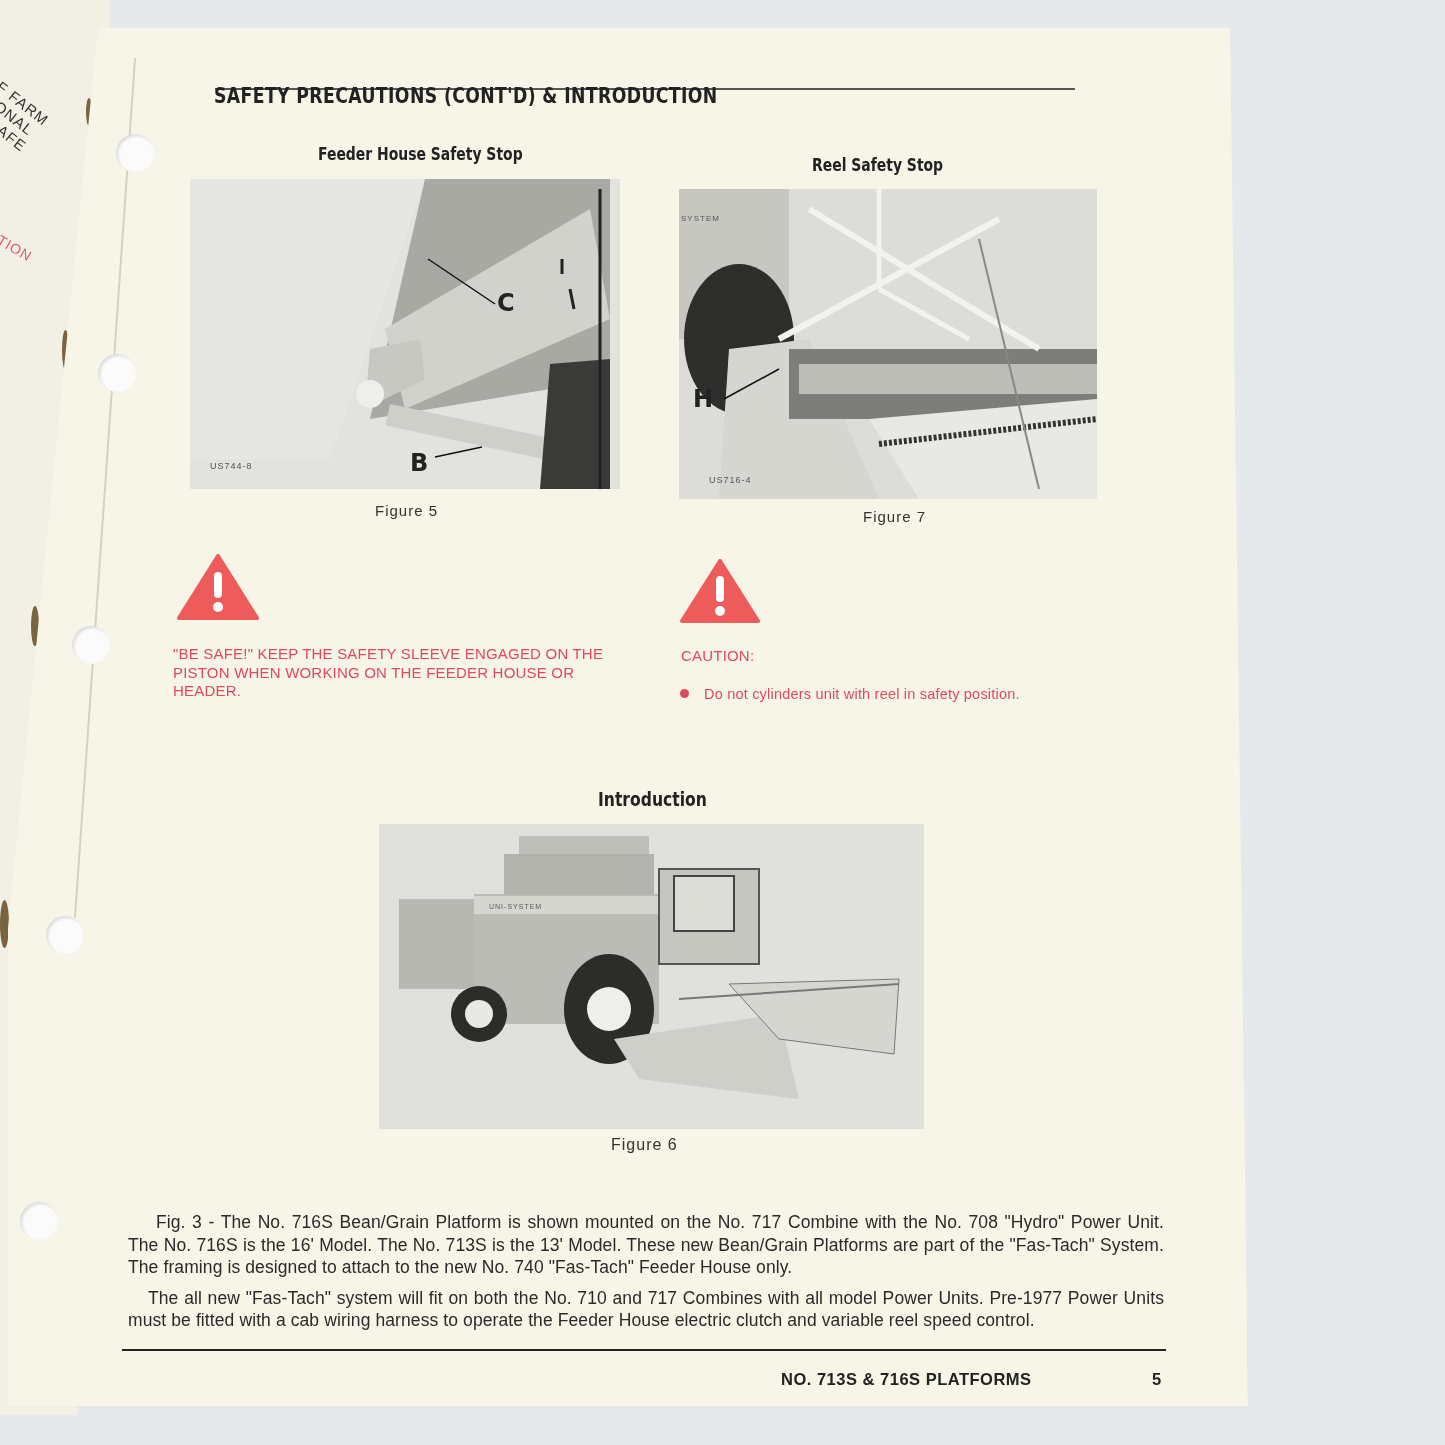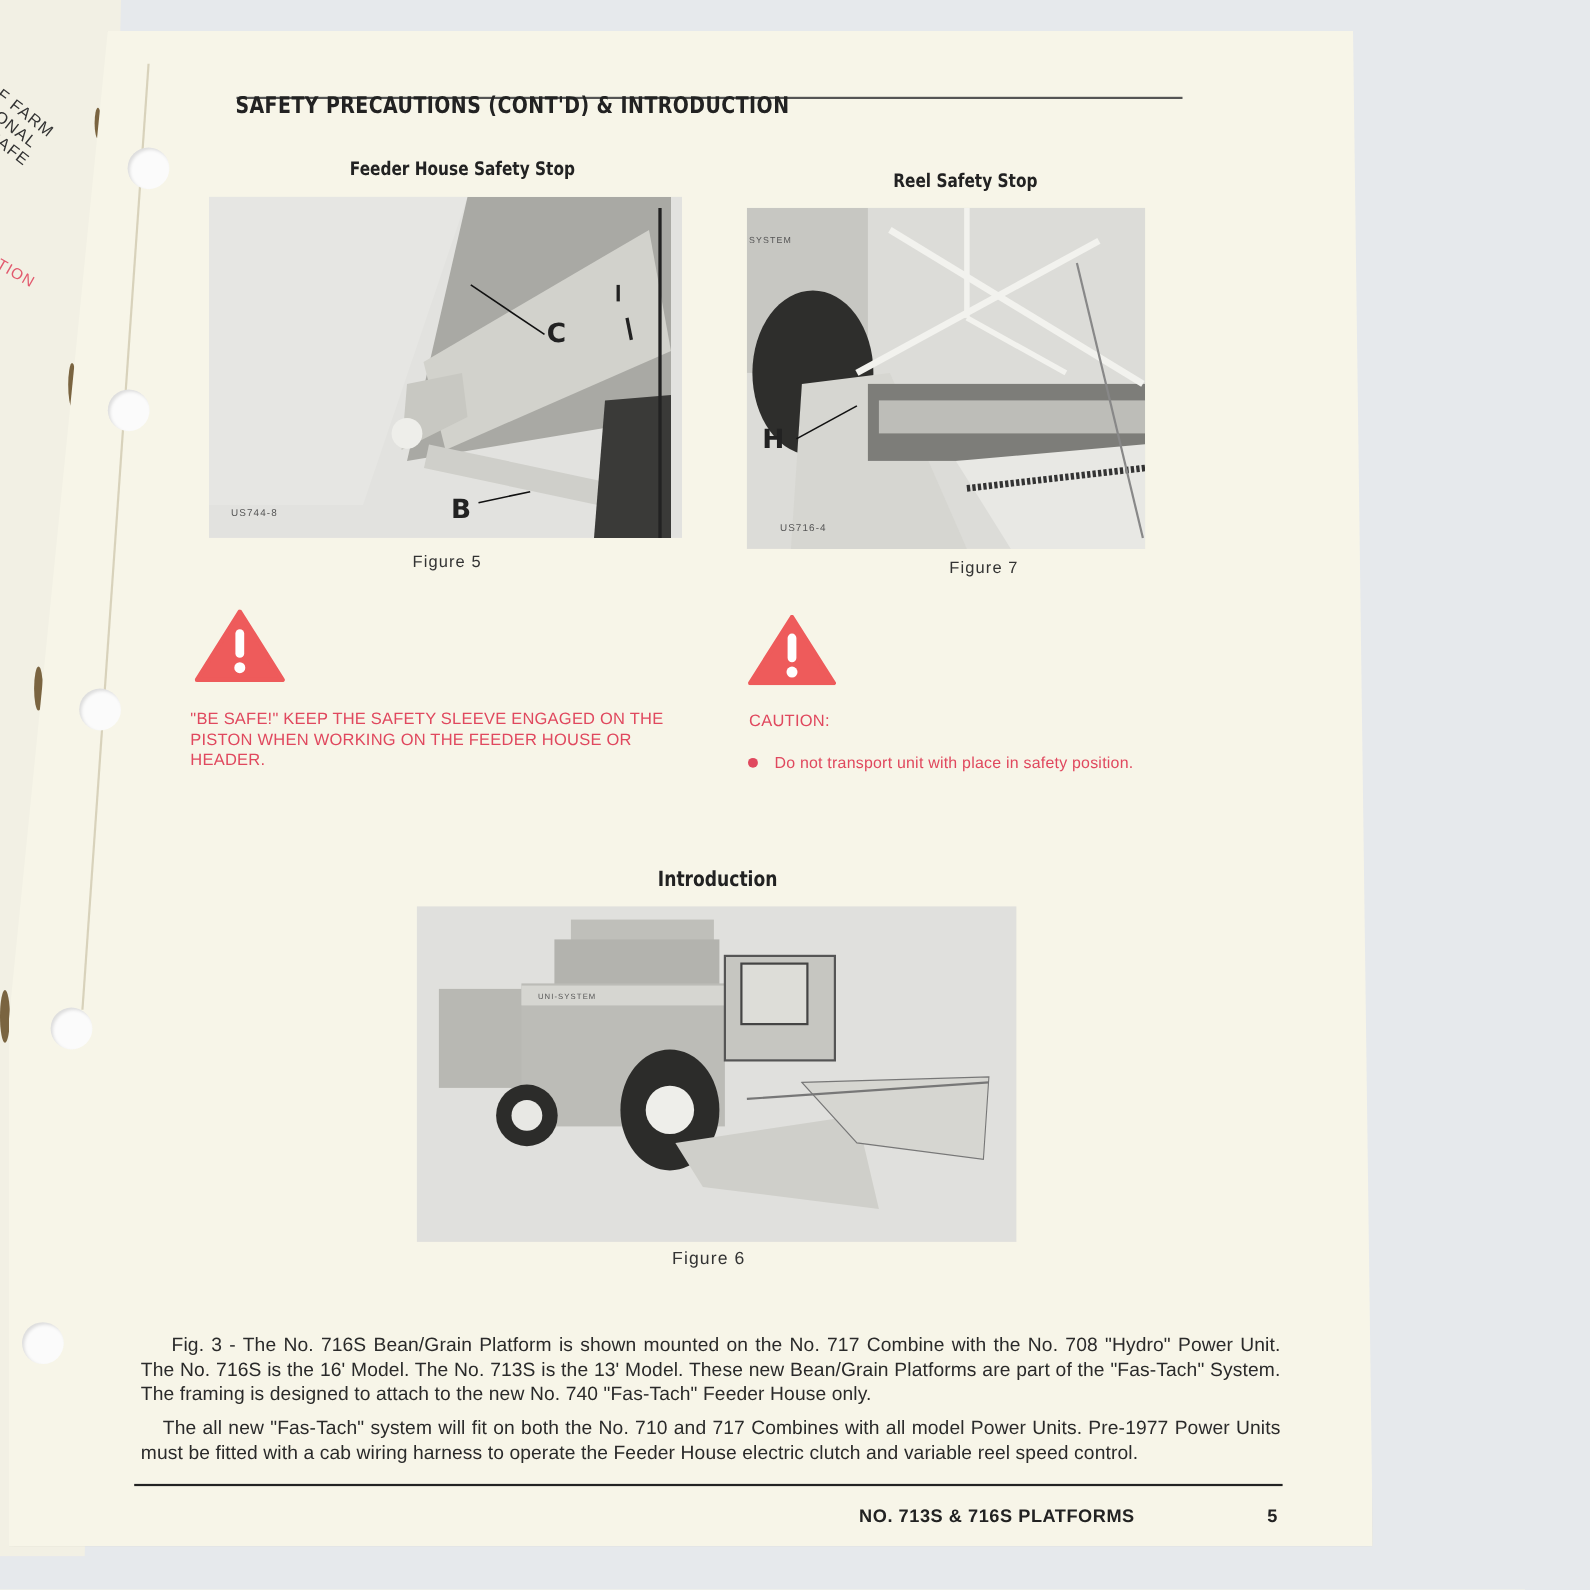--- a/index.html
+++ b/index.html
@@ -148,21 +148,21 @@
   <div class="fig-caption" style="left:375px;top:486px;">Figure 5</div>
 
   <svg class="warn-icon" style="left:177px;top:538px;" width="82" height="66">
     <polygon points="41,2 80,64 2,64" fill="#ee5b5b" stroke="#ee5b5b" stroke-linejoin="round" stroke-width="4"></polygon>
     <rect x="37" y="18" width="8" height="26" rx="4" fill="#fff"></rect>
     <circle cx="41" cy="53" r="5" fill="#fff"></circle>
   </svg>
   <div class="warn-caps" style="left:173px;top:629px;width:445px;">"BE SAFE!" KEEP THE SAFETY SLEEVE ENGAGED ON THE PISTON WHEN WORKING ON THE FEEDER HOUSE OR HEADER.</div>
 
   <div class="subhead" style="left:812px;top:139px;">Reel Safety Stop</div>
-  <div class="photo" style="left:679px;top:173px;width:362px;height:310px;background:#dcdcd8;">
+  <div class="photo" style="left:679px;top:173px;width:418px;height:310px;background:#dcdcd8;">
     <svg width="418" height="310">
       <rect x="0" y="0" width="110" height="150" fill="#c7c7c2"></rect>
       <ellipse cx="60" cy="150" rx="55" ry="75" fill="#2e2e2c"></ellipse>
       <polygon points="50,160 130,150 200,310 40,310" fill="#d6d6d1"></polygon>
       <rect x="110" y="160" width="310" height="70" fill="#7d7d79"></rect>
       <rect x="120" y="175" width="300" height="30" fill="#bdbdb8"></rect>
       <polygon points="190,230 418,210 418,310 240,310" fill="#e8e8e4"></polygon>
       <line x1="200" y1="255" x2="418" y2="230" stroke="#333" stroke-width="6" stroke-dasharray="3 2"></line>
       <line x1="130" y1="20" x2="360" y2="160" stroke="#f2f2ee" stroke-width="6"></line>
       <line x1="100" y1="150" x2="320" y2="30" stroke="#f2f2ee" stroke-width="6"></line>
@@ -177,21 +177,21 @@
   </div>
   <div class="fig-caption" style="left:863px;top:492px;">Figure 7</div>
 
   <svg class="warn-icon" style="left:680px;top:543px;" width="80" height="64">
     <polygon points="40,2 78,62 2,62" fill="#ee5b5b" stroke="#ee5b5b" stroke-linejoin="round" stroke-width="4"></polygon>
     <rect x="36" y="17" width="8" height="26" rx="4" fill="#fff"></rect>
     <circle cx="40" cy="52" r="5" fill="#fff"></circle>
   </svg>
   <div class="warn-caps" style="left:681px;top:631px;">CAUTION:</div>
   <div class="bullet-dot" style="left:680px;top:673px;"></div>
-  <div class="warn-caps" style="left:704px;top:669px;font-size:14.5px;">Do not transport unit with place in safety position.</div>
+  <div class="warn-caps" style="left:704px;top:669px;font-size:14.5px;">Do not cylinders unit with reel in safety position.</div>
 
   <div class="subhead" style="left:598px;top:772px;font-size:19px;">Introduction</div>
   <div class="photo" style="left:379px;top:808px;width:545px;height:305px;background:#e0e0dd;">
     <svg width="545" height="305">
       <rect x="140" y="12" width="130" height="40" fill="#bfbfba"></rect>
       <rect x="125" y="30" width="150" height="60" fill="#b3b3ae"></rect>
       <rect x="20" y="75" width="110" height="90" fill="#b8b8b3"></rect>
       <rect x="95" y="70" width="185" height="130" fill="#bcbcb7"></rect>
       <rect x="95" y="72" width="185" height="18" fill="#d6d6d1"></rect>
       <rect x="280" y="45" width="100" height="95" fill="#c6c6c1" stroke="#555" stroke-width="2"></rect>

